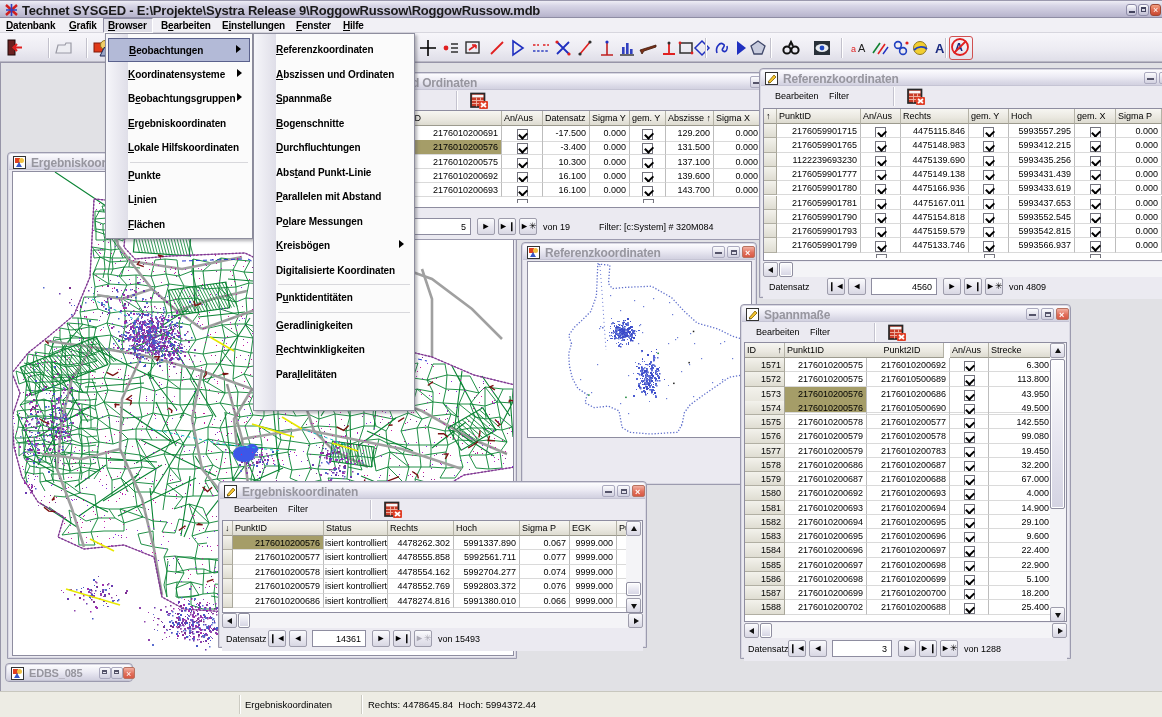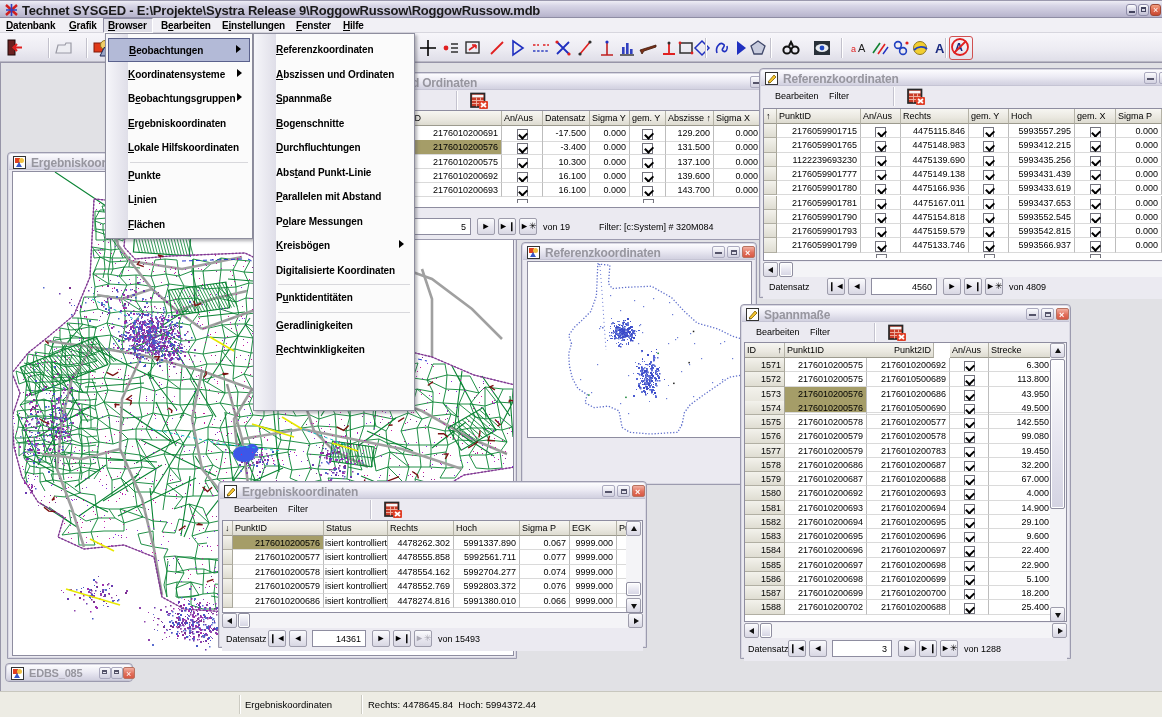--- a/index.html
+++ b/index.html
@@ -961,21 +961,21 @@
           <rect x="7.2" y="3.8" width="11.2" height="2.6" fill="#F8F8F8"></rect>
           <path d="M7 9.5 h11.5 M7 12.5 h11.5 M11.5 6.5 v9 M15.5 6.5 v9" stroke="#F0B8A8" stroke-width="0.9" fill="none"></path>
           <rect x="14" y="10" width="9" height="8" fill="#E04028" rx="1"></rect>
           <path d="M16 12 l5 4 M21 12 l-5 4" stroke="#fff" stroke-width="1.7"></path>
         </svg></div>
     </div>
     <div class="grid" style="left:3px;top:37px;width:323px;height:280px">
       <div class="hrow" style="position:absolute;left:0;top:0;width:100%;height:15px">
         <div class="hc" style="left:0px;width:40px;text-align:left">ID<span style="float:right">↑</span></div>
         <div class="hc" style="left:40px;width:82px;text-align:left">Punkt1ID</div>
-        <div class="hc" style="left:106px;width:83px;text-align:right">Punkt2ID</div>
+        <div class="hc" style="left:116px;width:83px;text-align:center">Punkt2ID</div>
         <div class="hc" style="left:205px;width:39px;text-align:left">An/Aus</div>
         <div class="hc" style="left:244px;width:64px;text-align:left">Strecke</div>
       </div>
       <div class="row" style="position:absolute;left:0;top:15px;width:100%;height:14.25px">
         <div class="c rh num" style="left:0px;width:40px">1571</div>
         <div class="c num" style="left:40px;width:82px">2176010200575</div>
         <div class="c num" style="left:122px;width:83px">2176010200692</div>
         <div class="c" style="left:205px;width:39px">
           <div class="cb"></div>
         </div>
@@ -1379,12 +1379,15 @@
     <div class="mi" style="top:252.0px">
       <span class="t">P<u>u</u>nktidentitäten</span>
     </div>
     <div class="msep" style="top:277.5px"></div>
     <div class="mi" style="top:279.5px">
       <span class="t"><u>G</u>eradlinigkeiten</span>
     </div>
     <div class="mi" style="top:304.0px">
       <span class="t"><u>R</u>echtwinkligkeiten</span>
     </div>
+    <div class="mi" style="top:328.5px">
+      <span class="t">Para<u>l</u>lelitäten</span>
+    </div>
   </div>
 </body></html>

